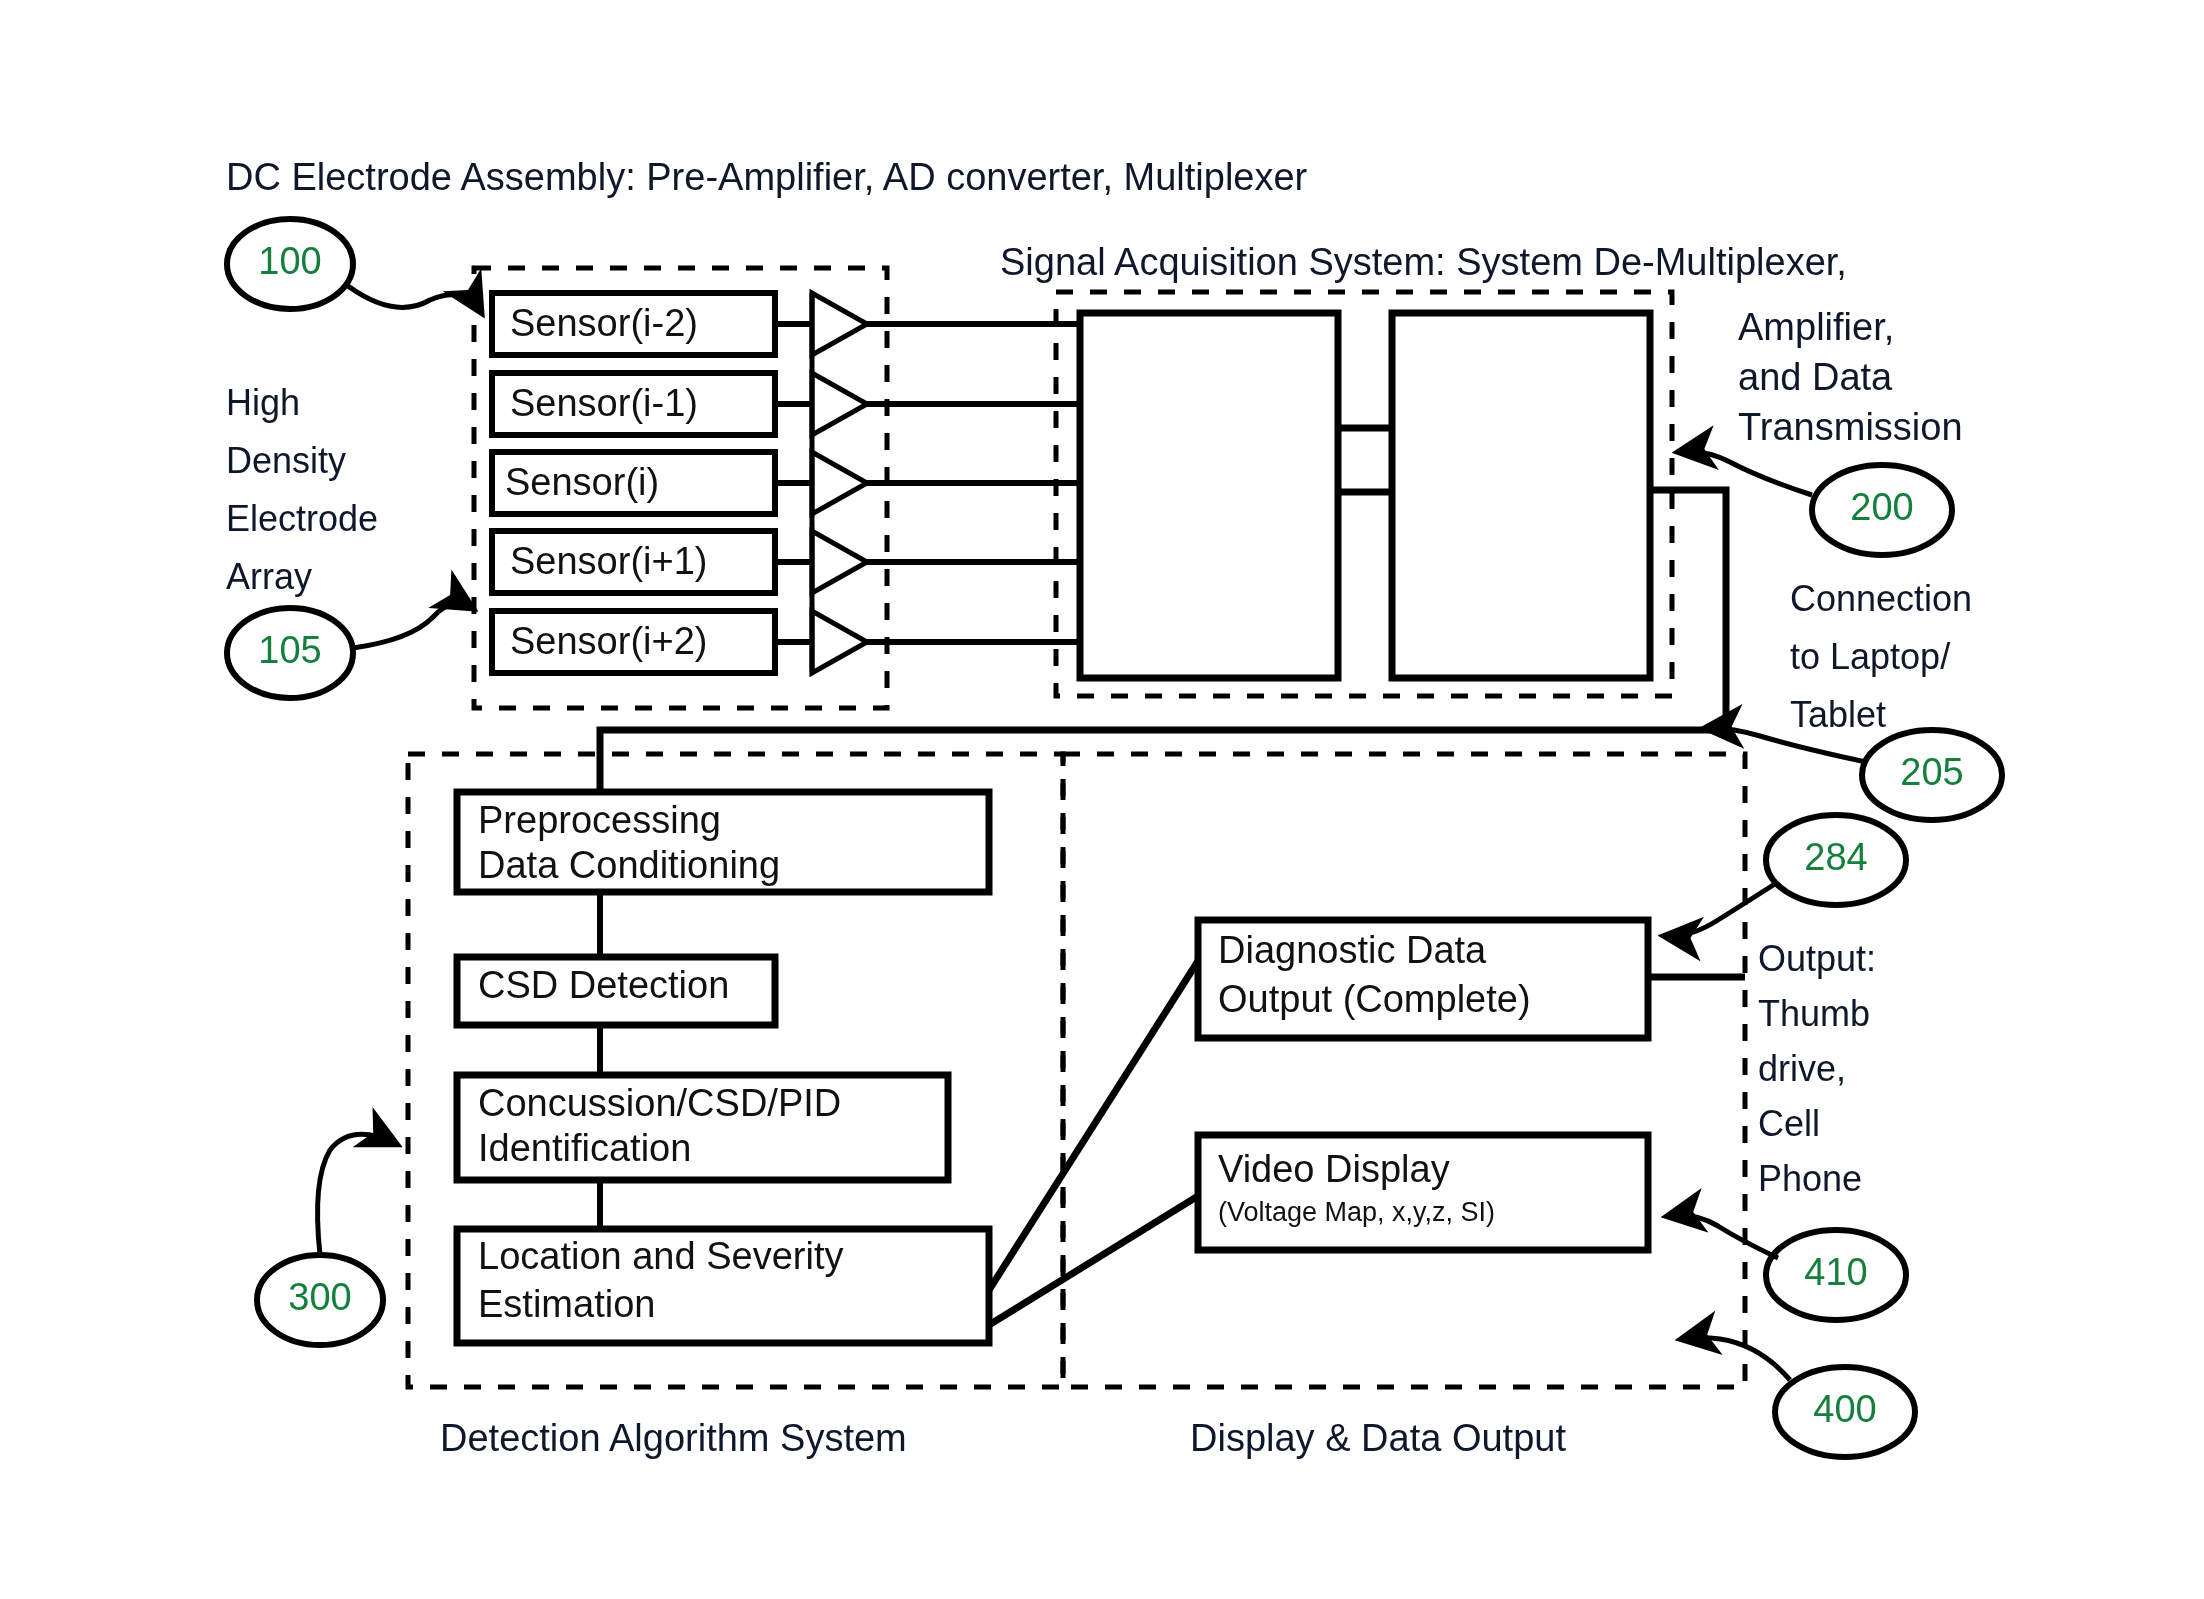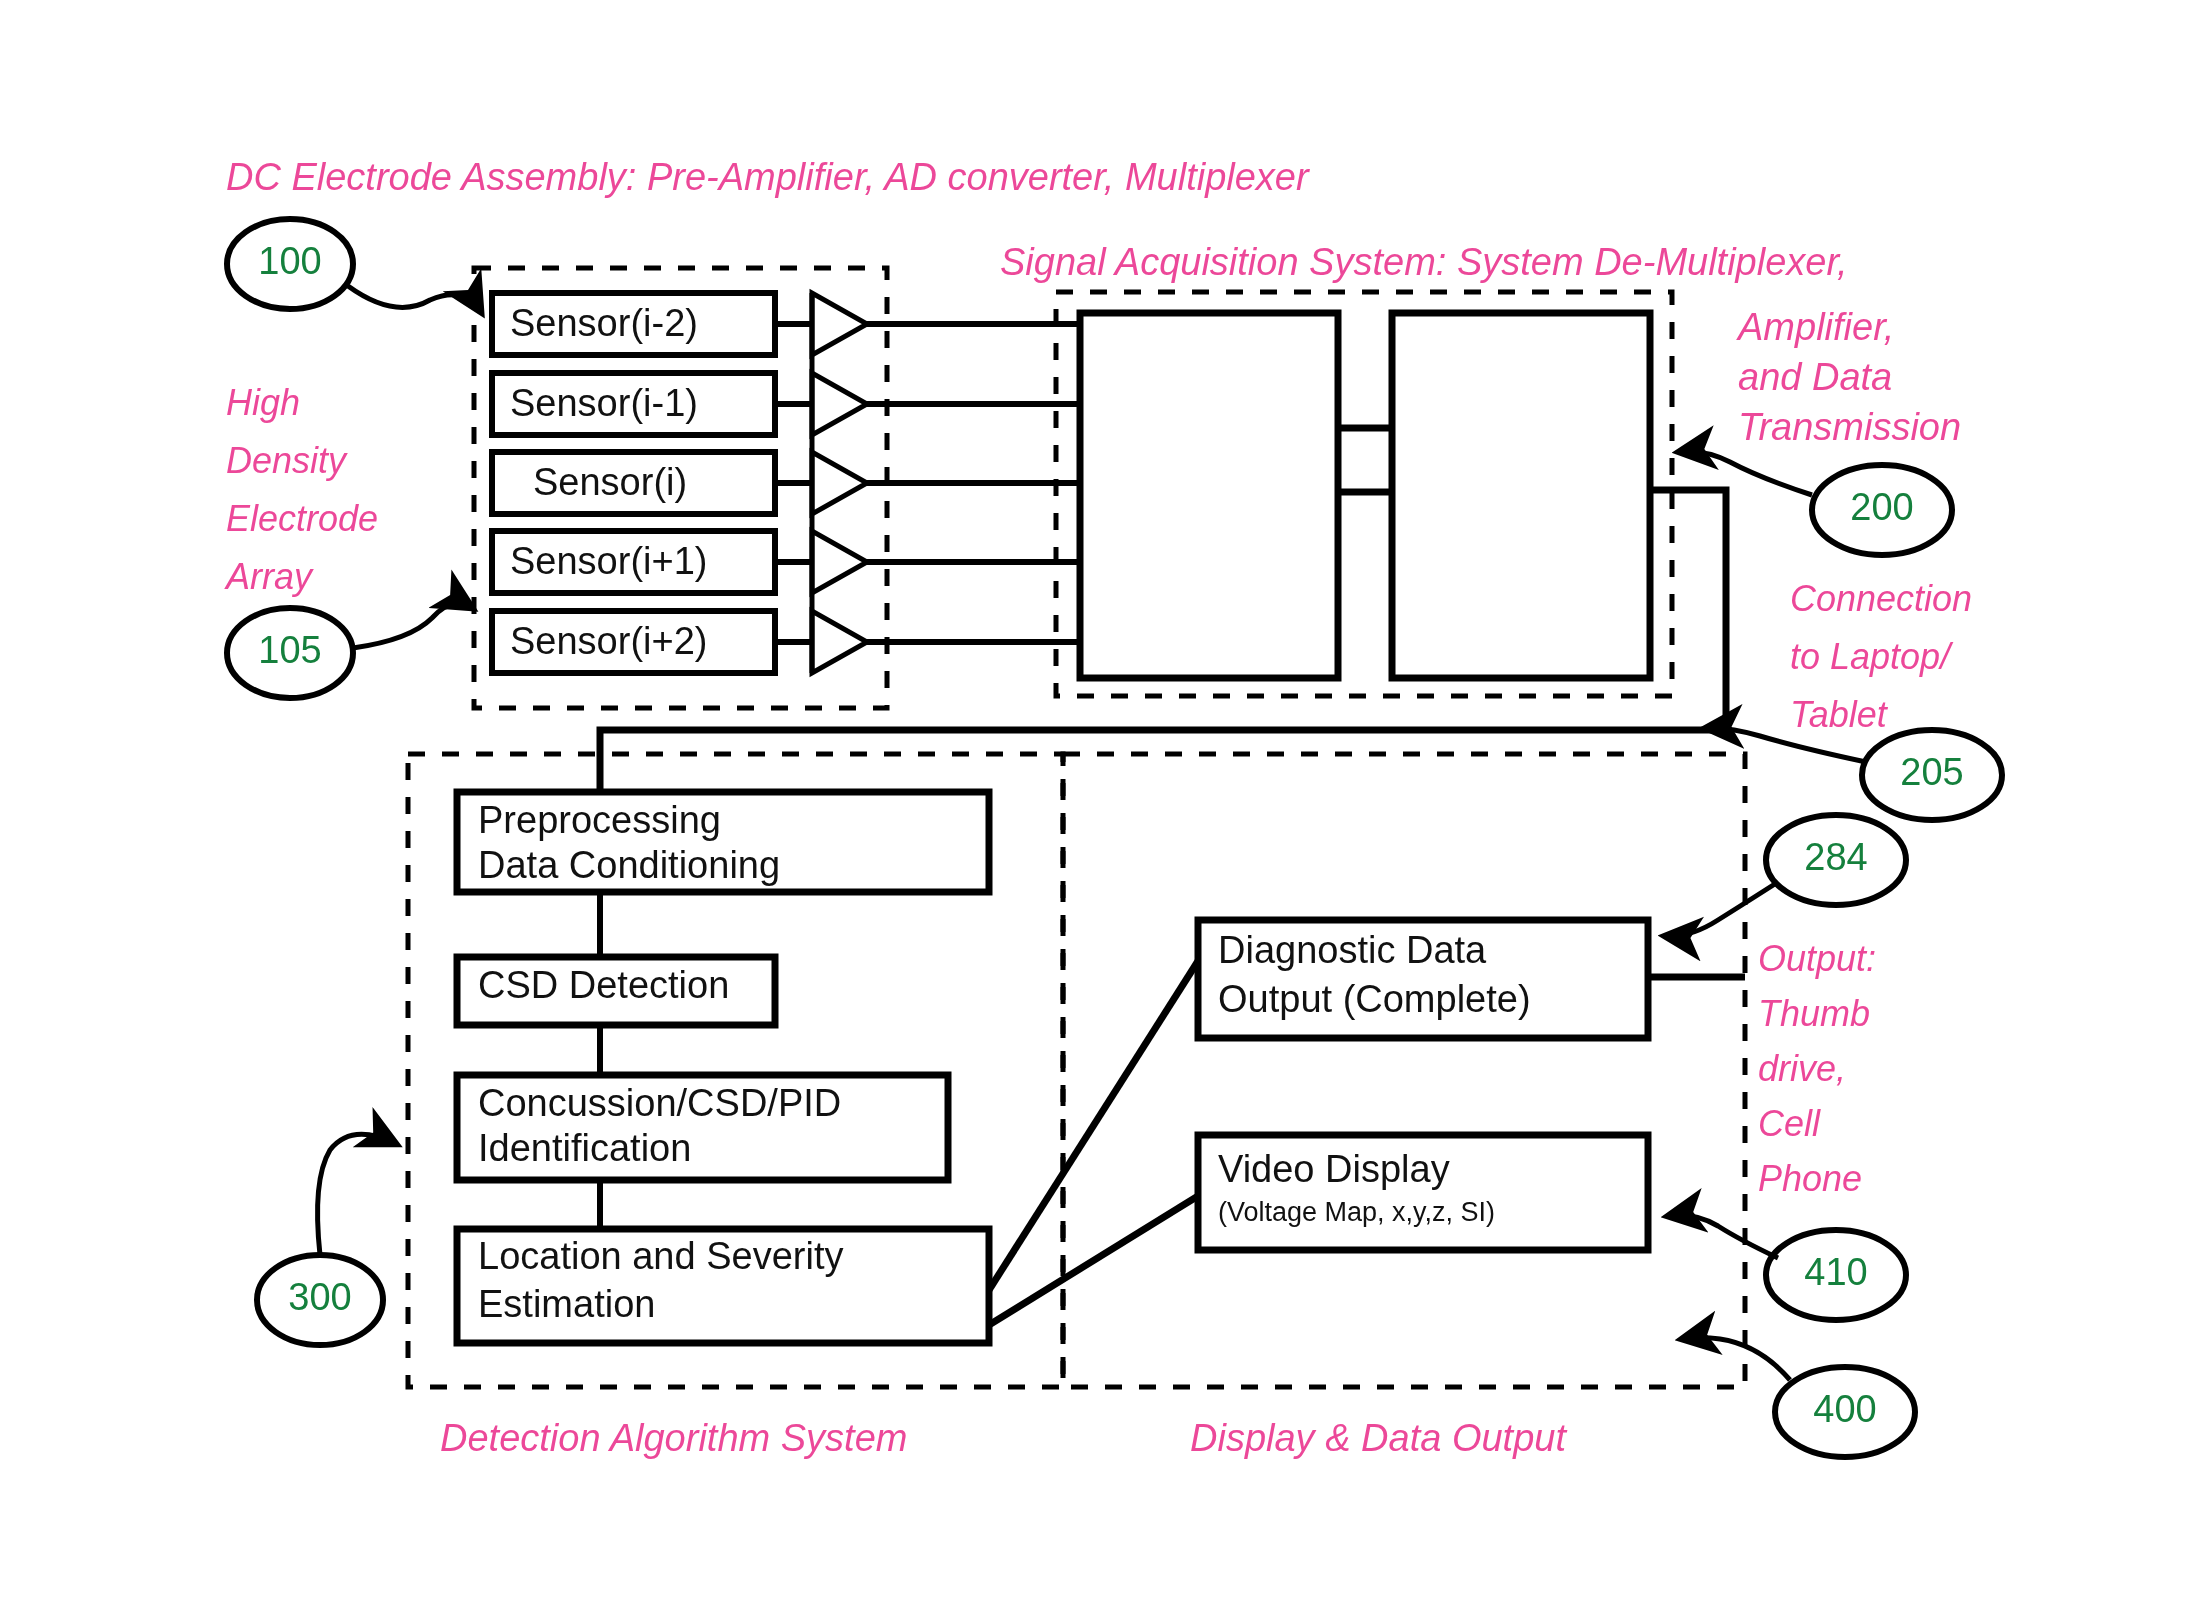--- a/index.html
+++ b/index.html
@@ -1,20 +1,20 @@
 <!DOCTYPE html>
 <html><head>
 <meta charset="utf-8">
 <style>
   html,body{margin:0;padding:0;background:#ffffff;}
   body{width:2204px;height:1599px;position:relative;overflow:hidden;
        font-family:"Liberation Sans","DejaVu Sans",sans-serif;color:#000;}
   .stage{position:absolute;left:0;top:0;width:2204px;height:1599px;}
   svg.layer{position:absolute;left:0;top:0;width:2204px;height:1599px;overflow:visible;}
-  .txt{position:absolute;white-space:pre;line-height:1.16;color:#ec4899;font-style:italic;}
+  .txt{position:absolute;white-space:pre;line-height:1.16;color:#0f172a;}
   .title{font-size:38px;}
   .sidelbl{font-size:36px;}
   .boxlbl{position:absolute;font-size:38px;line-height:1.18;color:#111;white-space:pre;}
   .smalllbl{font-size:27px;}
   .reflbl{position:absolute;font-size:38px;color:#15803d;text-align:center;white-space:pre;}
   .caption{font-size:38px;}
 </style>
 </head>
 <body>
 
@@ -126,21 +126,21 @@
   <div class="txt sidelbl" style="left:1790px;top:694px;">Tablet</div>
 
   <div class="txt sidelbl" style="left:1758px;top:938px;">Output:</div>
   <div class="txt sidelbl" style="left:1758px;top:993px;">Thumb</div>
   <div class="txt sidelbl" style="left:1758px;top:1048px;">drive,</div>
   <div class="txt sidelbl" style="left:1758px;top:1103px;">Cell</div>
   <div class="txt sidelbl" style="left:1758px;top:1158px;">Phone</div>
 
   <div class="boxlbl" style="left:510px;top:301px;">Sensor(i-2)</div>
   <div class="boxlbl" style="left:510px;top:381px;">Sensor(i-1)</div>
-  <div class="boxlbl" style="left:533px;top:460px;">Sensor(i)</div>
+  <div class="boxlbl" style="left:505px;top:460px;">Sensor(i)</div>
   <div class="boxlbl" style="left:510px;top:539px;">Sensor(i+1)</div>
   <div class="boxlbl" style="left:510px;top:619px;text-align:center;">Sensor(i+2)</div>
 
   <div class="boxlbl" style="left:478px;top:798px;">Preprocessing</div>
   <div class="boxlbl" style="left:478px;top:843px;">Data Conditioning</div>
 
   <div class="boxlbl" style="left:478px;top:963px;">CSD Detection</div>
 
   <div class="boxlbl" style="left:478px;top:1081px;">Concussion/CSD/PID</div>
   <div class="boxlbl" style="left:478px;top:1126px;">Identification</div>

